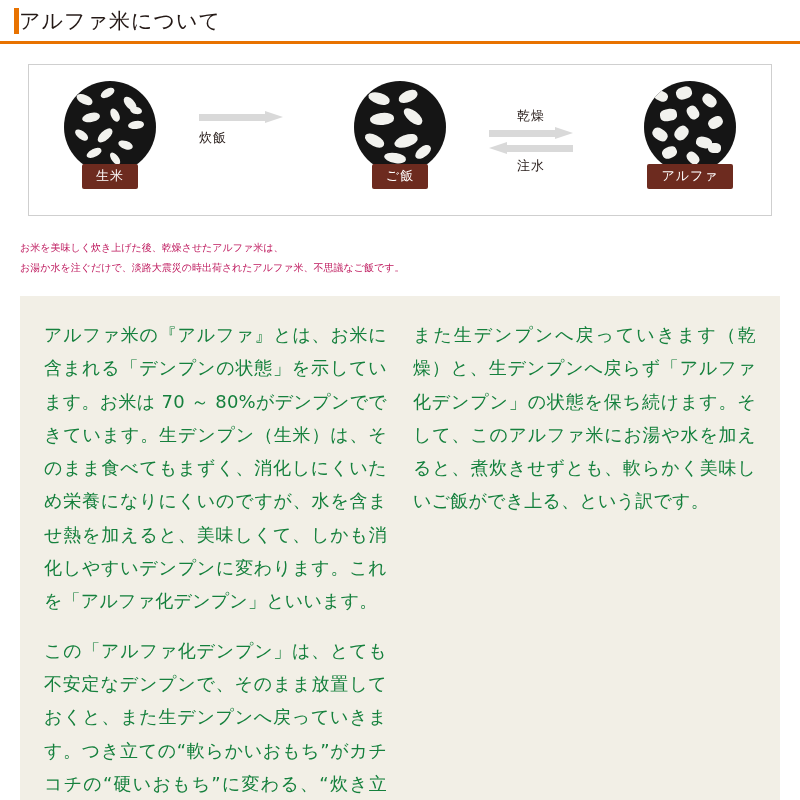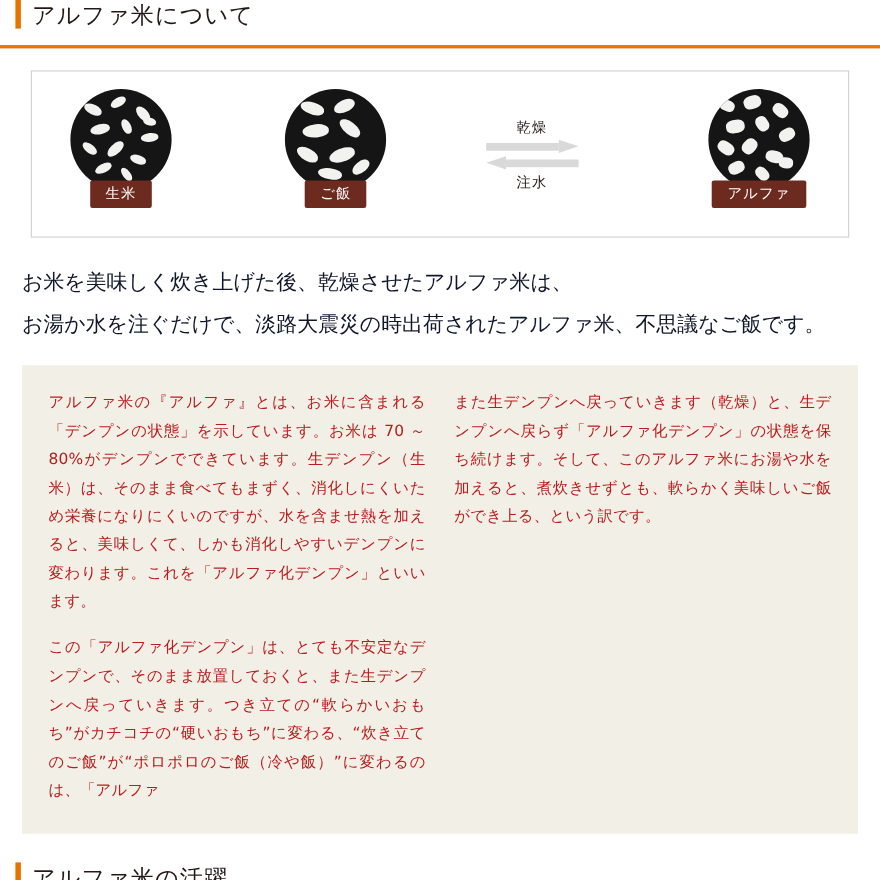--- a/index.html
+++ b/index.html
@@ -15,21 +15,22 @@
   .page {
     width: 800px;
     height: 800px;
     position: relative;
     overflow: hidden;
   }
 
   
   .sec-head {
     display: flex;
-    gap: 10px;
+    align-items: center;
+    gap: 0;
     padding: 0 0 0 14px;
     border-bottom: 3px solid #e87200;
     height: 44px;
   }
   .sec-head .bar {
     width: 5px;
     height: 26px;
     background: #e87200;
     flex: 0 0 auto;
   }
@@ -125,40 +126,40 @@
     font-size: 13px;
     letter-spacing: 1px;
     color: #231815;
   }
   .arrow-col.single { padding-top: 30px; }
   .arrow-col .pair { display: flex; flex-direction: column; align-items: center; gap: 2px; }
 
   
   .lead {
     margin: 22px 20px 0 20px;
-    font-size: 19px;
+    font-size: 10px;
     line-height: 2.0;
-    color: #0f172a;
+    color: #be185d;
   }
 
   
   .beige {
     margin: 18px 20px 0 20px;
     background: #f2efe6;
     padding: 22px 24px 26px 24px;
     display: flex;
     gap: 26px;
   }
   .beige .col { width: 50%; }
   .beige p {
     margin: 0 0 16px 0;
-    font-size: 14px;
+    font-size: 18px;
     line-height: 1.85;
     letter-spacing: 0.2px;
-    color: #b91c1c;
+    color: #15803d;
     text-align: justify;
   }
   .beige p:last-child { margin-bottom: 0; }
 
   
   .sec2 { margin-top: 26px; text-decoration: underline; }
 
   .cards {
     display: flex;
     margin: 14px 18px 0 18px;
@@ -262,20 +263,27 @@
           <i style="left:10px;top:50px;width:15px;height:8px;transform:rotate(36deg)"></i>
           <i style="left:32px;top:50px;width:18px;height:9px;transform:rotate(-44deg)"></i>
           <i style="left:54px;top:60px;width:15px;height:8px;transform:rotate(18deg)"></i>
           <i style="left:22px;top:68px;width:16px;height:8px;transform:rotate(-28deg)"></i>
           <i style="left:44px;top:74px;width:14px;height:7px;transform:rotate(52deg)"></i>
           <i style="left:66px;top:26px;width:12px;height:7px;transform:rotate(10deg)"></i>
         </div>
         <span class="label">生米</span>
       </div>
 
+      <div class="arrow-col single">
+        <div class="arrow">
+          <span class="shaft"></span>
+            <span class="head"></span>
+        </div>
+        <span class="arrow-label">炊飯</span>
+      </div>
 
       <div class="node">
         <div class="rice-circle">
           <i style="left:14px;top:12px;width:22px;height:11px;transform:rotate(16deg)"></i>
           <i style="left:44px;top:10px;width:20px;height:11px;transform:rotate(-26deg)"></i>
           <i style="left:16px;top:32px;width:24px;height:12px;transform:rotate(-6deg)"></i>
           <i style="left:48px;top:30px;width:22px;height:11px;transform:rotate(38deg)"></i>
           <i style="left:10px;top:54px;width:21px;height:11px;transform:rotate(28deg)"></i>
           <i style="left:40px;top:54px;width:24px;height:12px;transform:rotate(-20deg)"></i>
           <i style="left:30px;top:72px;width:22px;height:10px;transform:rotate(8deg)"></i>

